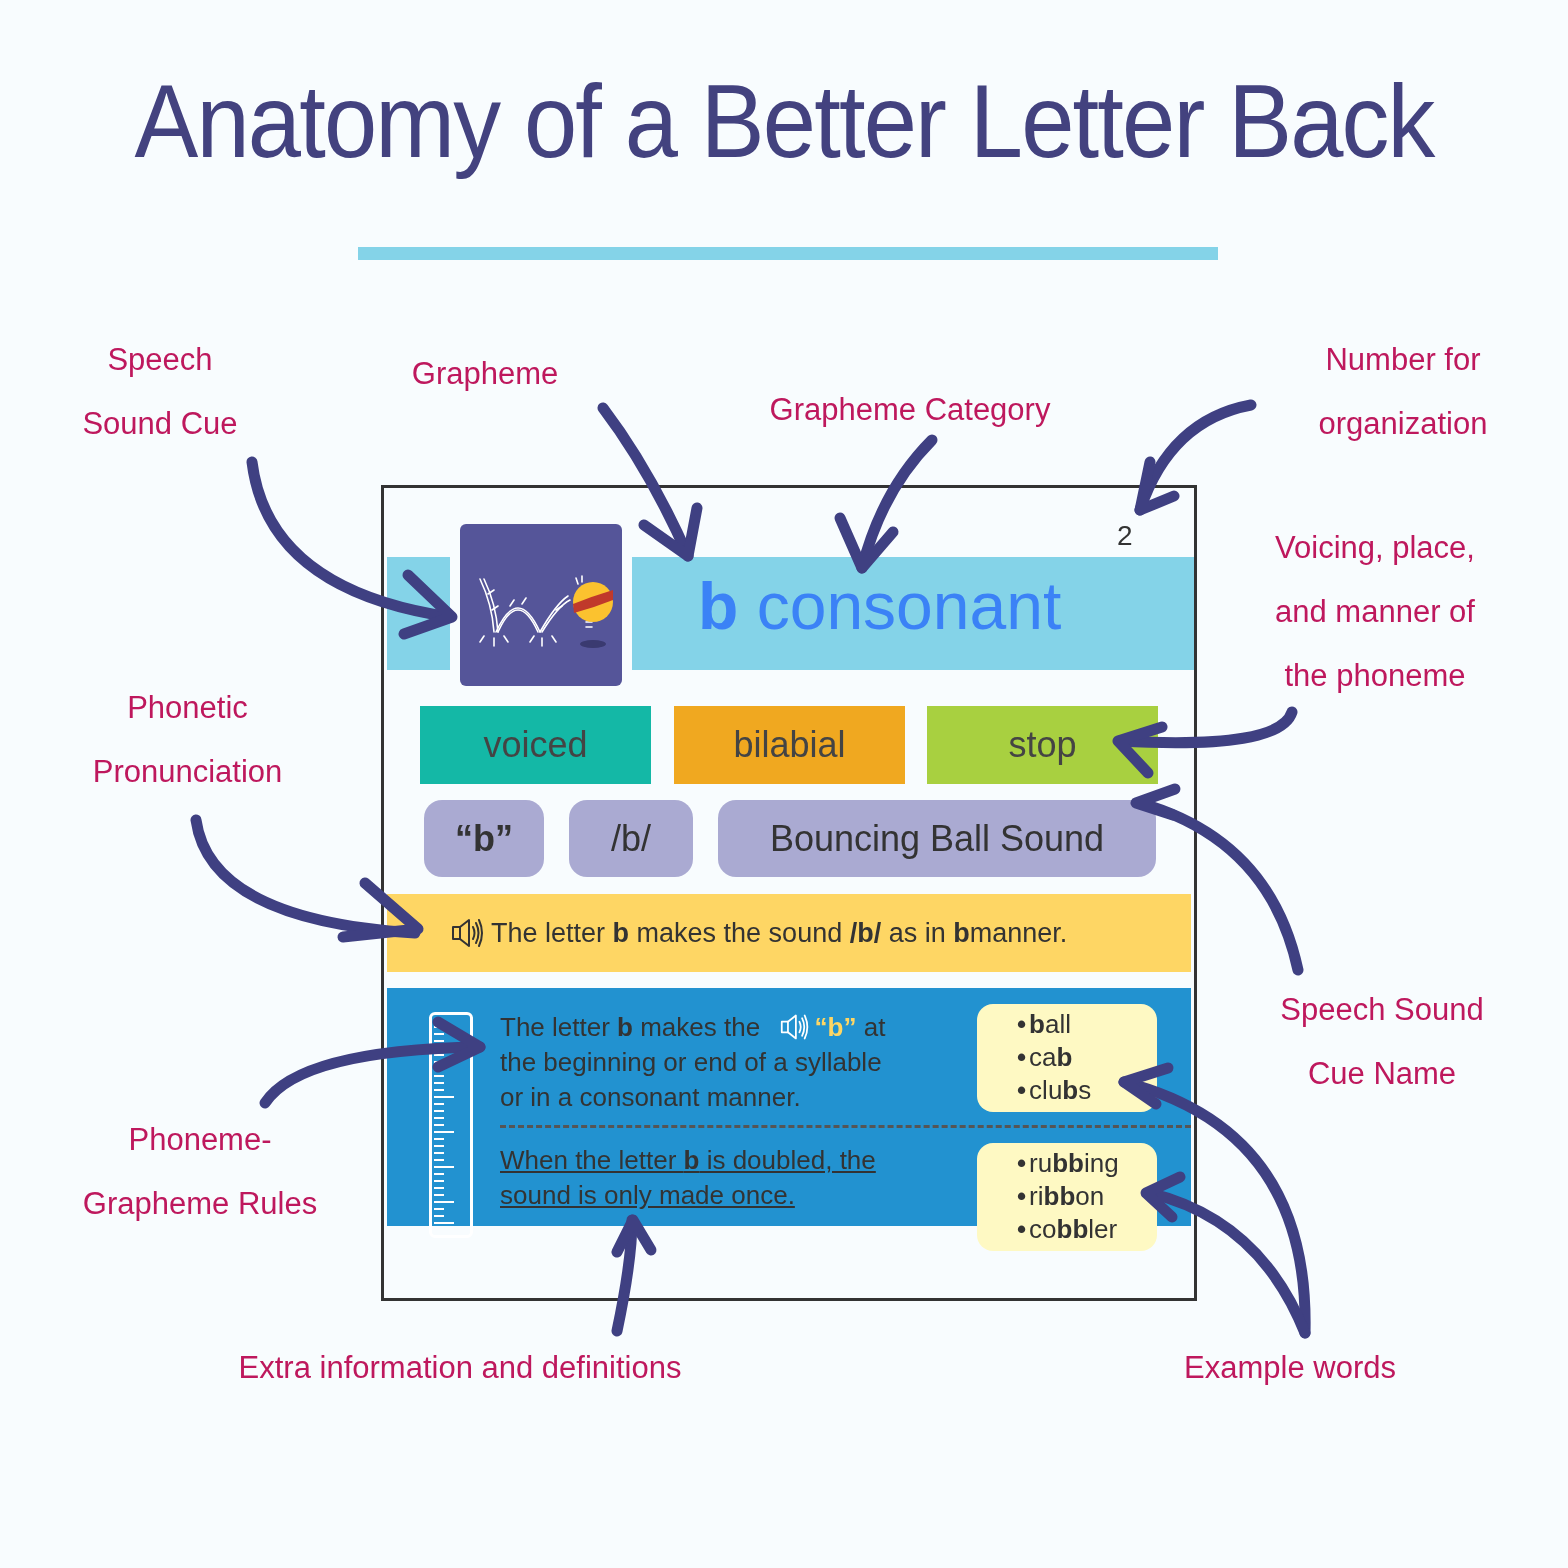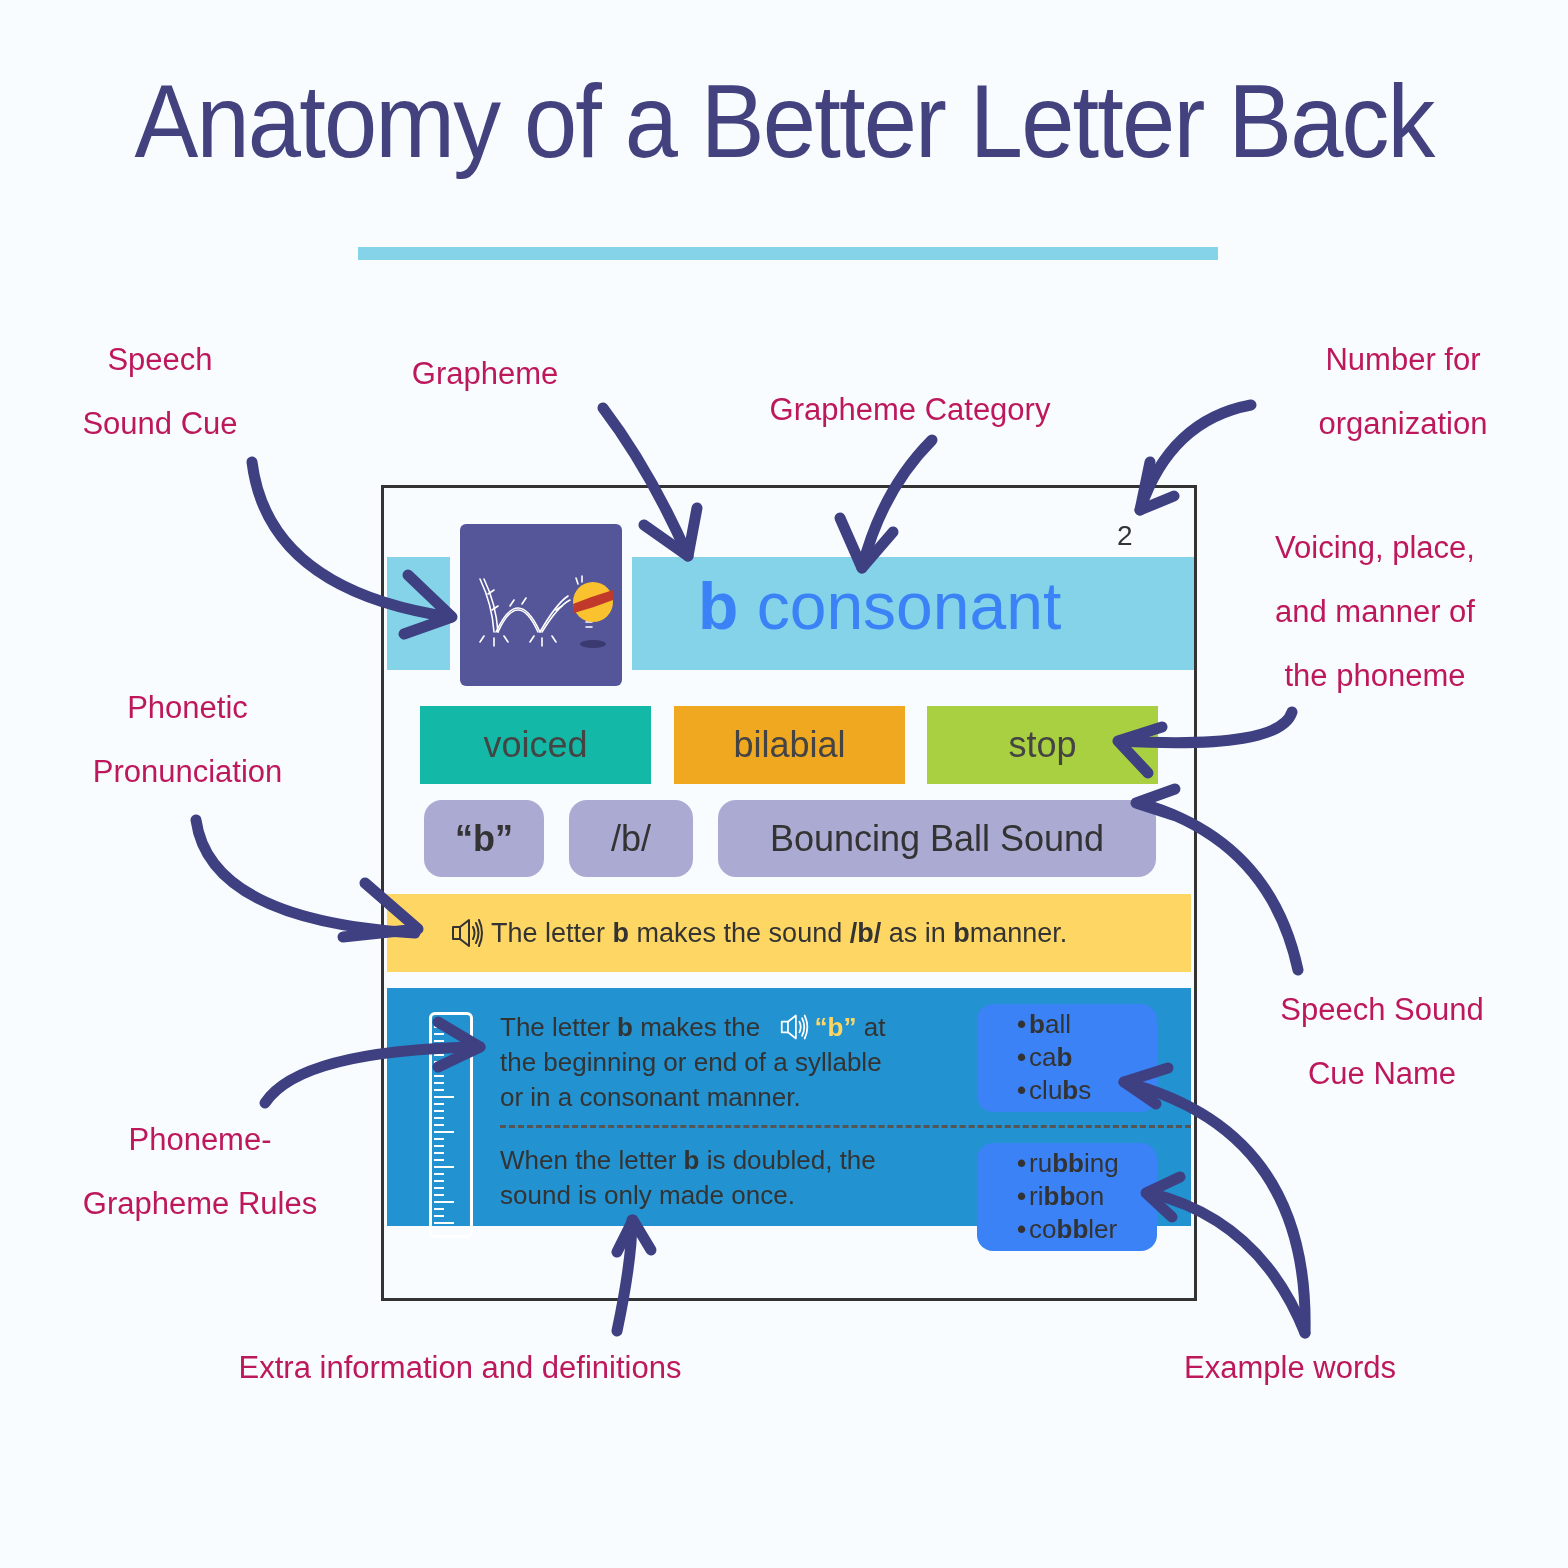--- a/index.html
+++ b/index.html
@@ -47,24 +47,24 @@
   .pill-name { left:334px; width:438px; }
 
   .pron-band { left:3px; top:406px; width:804px; height:78px; background:#fed664; display:flex; align-items:center; padding-left:64px; box-sizing:border-box; font-size:27px; color:#333; white-space:nowrap; }
   .pron-band b { font-weight:bold; }
 
   .rules { left:3px; top:500px; width:804px; height:238px; background:#2292d0; }
   .ruler { left:42px; top:24px; width:44px; height:226px; border:3px solid #fff; border-radius:6px; box-sizing:border-box; }
   .rule-text { font-size:26px; color:#333; line-height:35px; white-space:nowrap; }
   .rule-text b { font-weight:bold; }
   .rule1 { left:113px; top:22px; }
-  .rule2 { left:113px; top:155px; }
+  .rule2 { left:113px; top:155px;text-decoration:underline; }
   .yellow { color:#fed664; font-weight:bold; }
   .dash { left:113px; top:137px; width:691px; height:0; border-top:3px dashed #555; }
-  .ex-box { left:590px; width:180px; background:#3b82f6; border-radius:16px; box-sizing:border-box; padding:4px 12px 0 40px; font-size:26px; line-height:33px; color:#333; }
+  .ex-box { left:590px; width:180px; background:#fef9c3; border-radius:16px; box-sizing:border-box; padding:4px 12px 0 40px; font-size:26px; line-height:33px; color:#333; }
   .ex1 { top:16px; height:108px; }
   .ex2 { top:155px; height:108px; }
   .ex-box div { white-space:nowrap; }
   .ex-box div::before { content:"\2022"; margin-right:3px; font-weight:bold; }
 
   svg.arrows { position:absolute; left:0; top:0; width:1568px; height:1568px; pointer-events:none; }
 </style>
 </head>
 <body>
 

